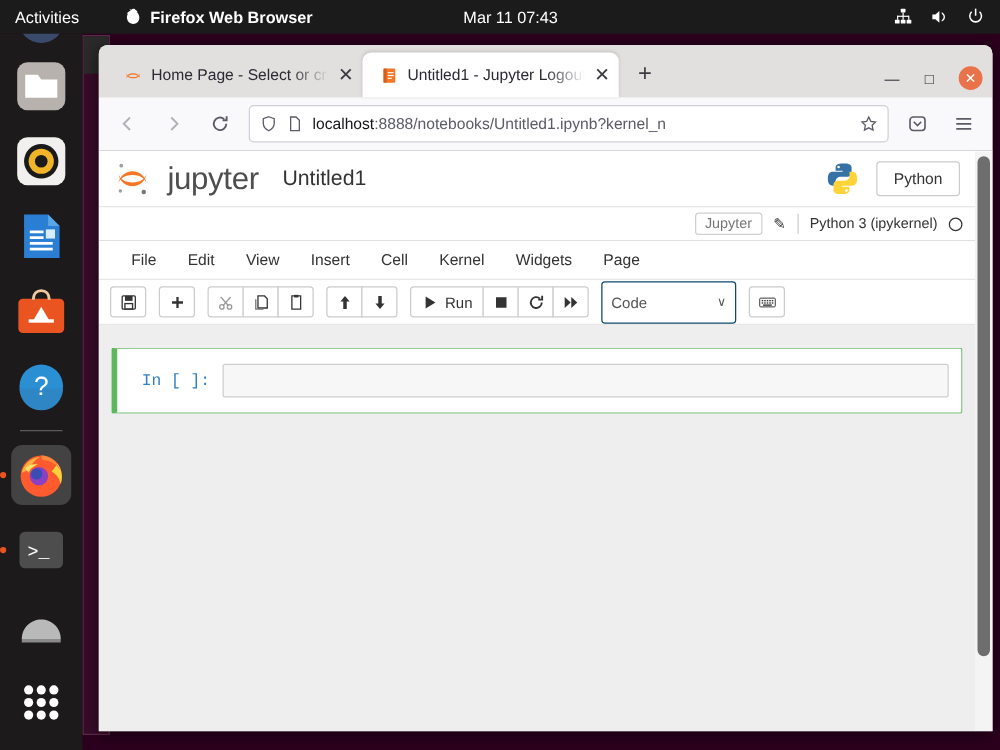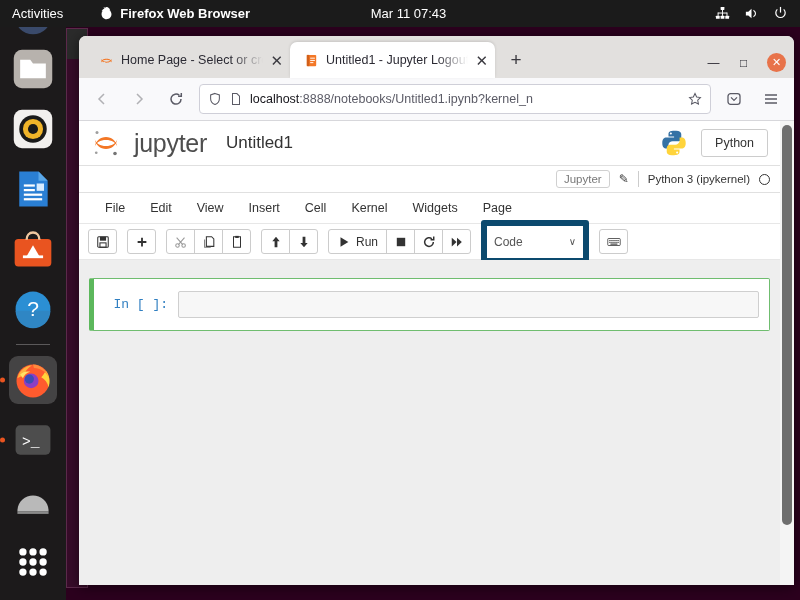--- a/index.html
+++ b/index.html
@@ -160,21 +160,21 @@
     height: 25px; min-width: 29px; border: 1px solid #cccccc; background: #ffffff;
     display: flex; align-items: center; justify-content: center; gap: 4px;
     font-size: 12px; color: #333; margin-left: -1px; padding: 0 5px;
   }
   .tgroup .tbtn:first-child { margin-left: 0; border-radius: 3px 0 0 3px; }
   .tgroup .tbtn:last-child { border-radius: 0 3px 3px 0; }
   .tgroup.one .tbtn { border-radius: 3px; }
   .tbtn svg { width: 14px; height: 14px; }
   .tbtn.runbtn { padding: 0 8px; gap: 5px; }
   .celltype {
-    height: 25px; width: 108px; border: 6px solid #0c4a6e; border-radius: 3px;
+    height: 25px; width: 108px; border: 1px solid #0c4a6e; border-radius: 3px;
     background: #ffffff; display: flex; align-items: center;
     padding: 16px 7px; font-size: 12px; color: #555; margin-right: 10px;
   }
   .celltype .ct-label { flex: 1 1 auto; }
   .celltype .ct-chev { font-size: 10px; color: #555; }
 
   
   #canvas { flex: 1 1 auto; background: #eeeeee; padding: 14px 0 0 0; overflow: hidden; }
   #cellwrap { padding: 4px 10px; }
   .cell {

